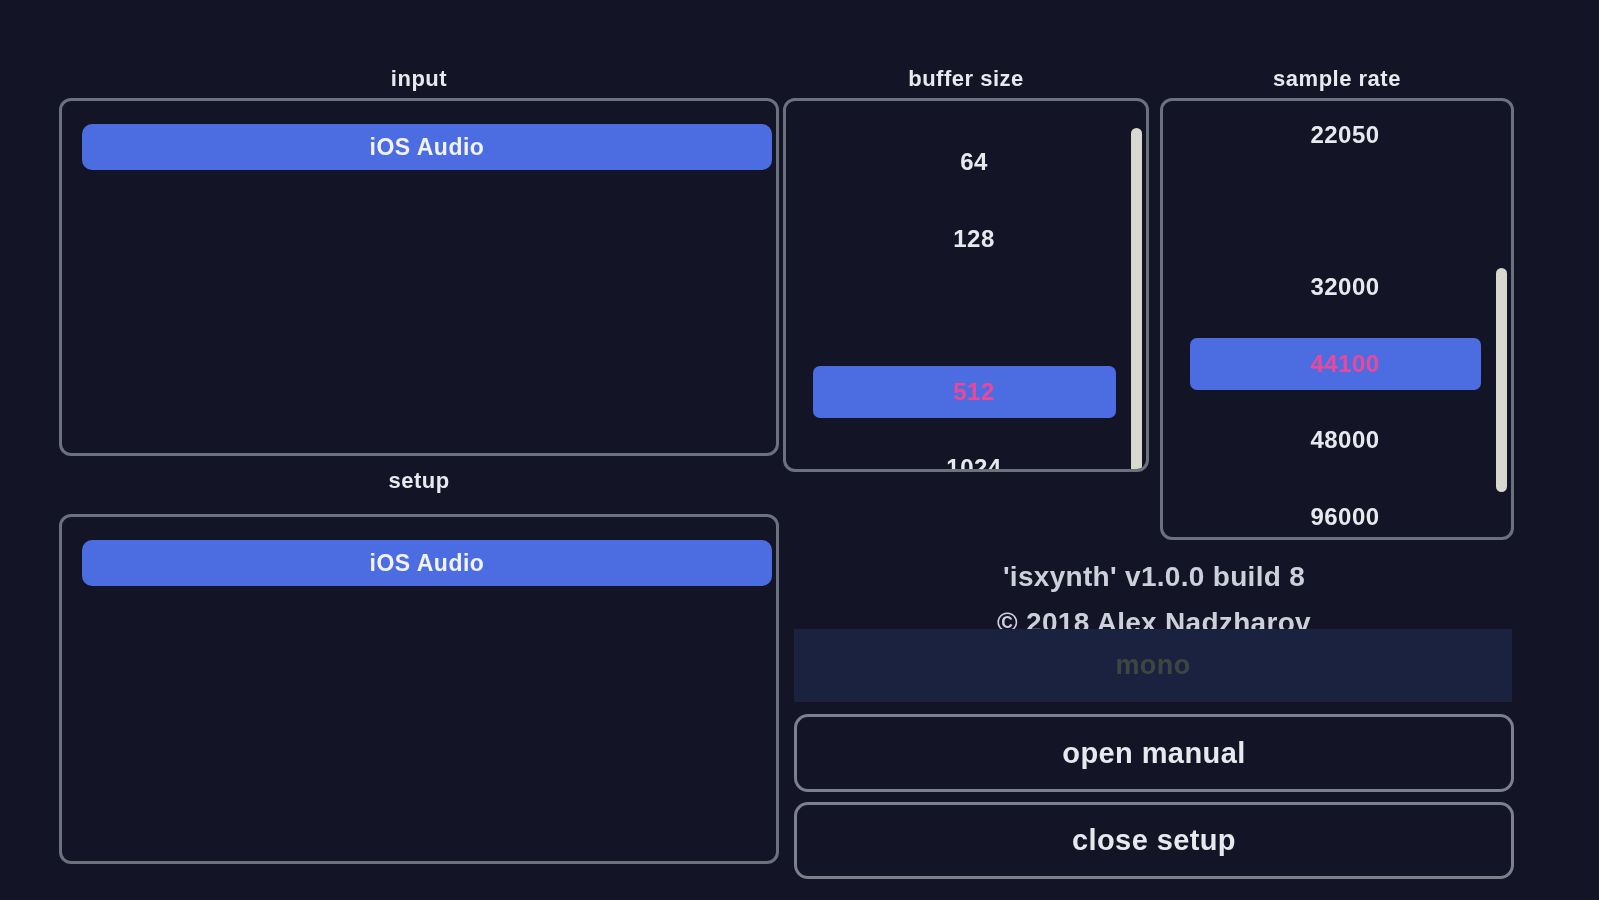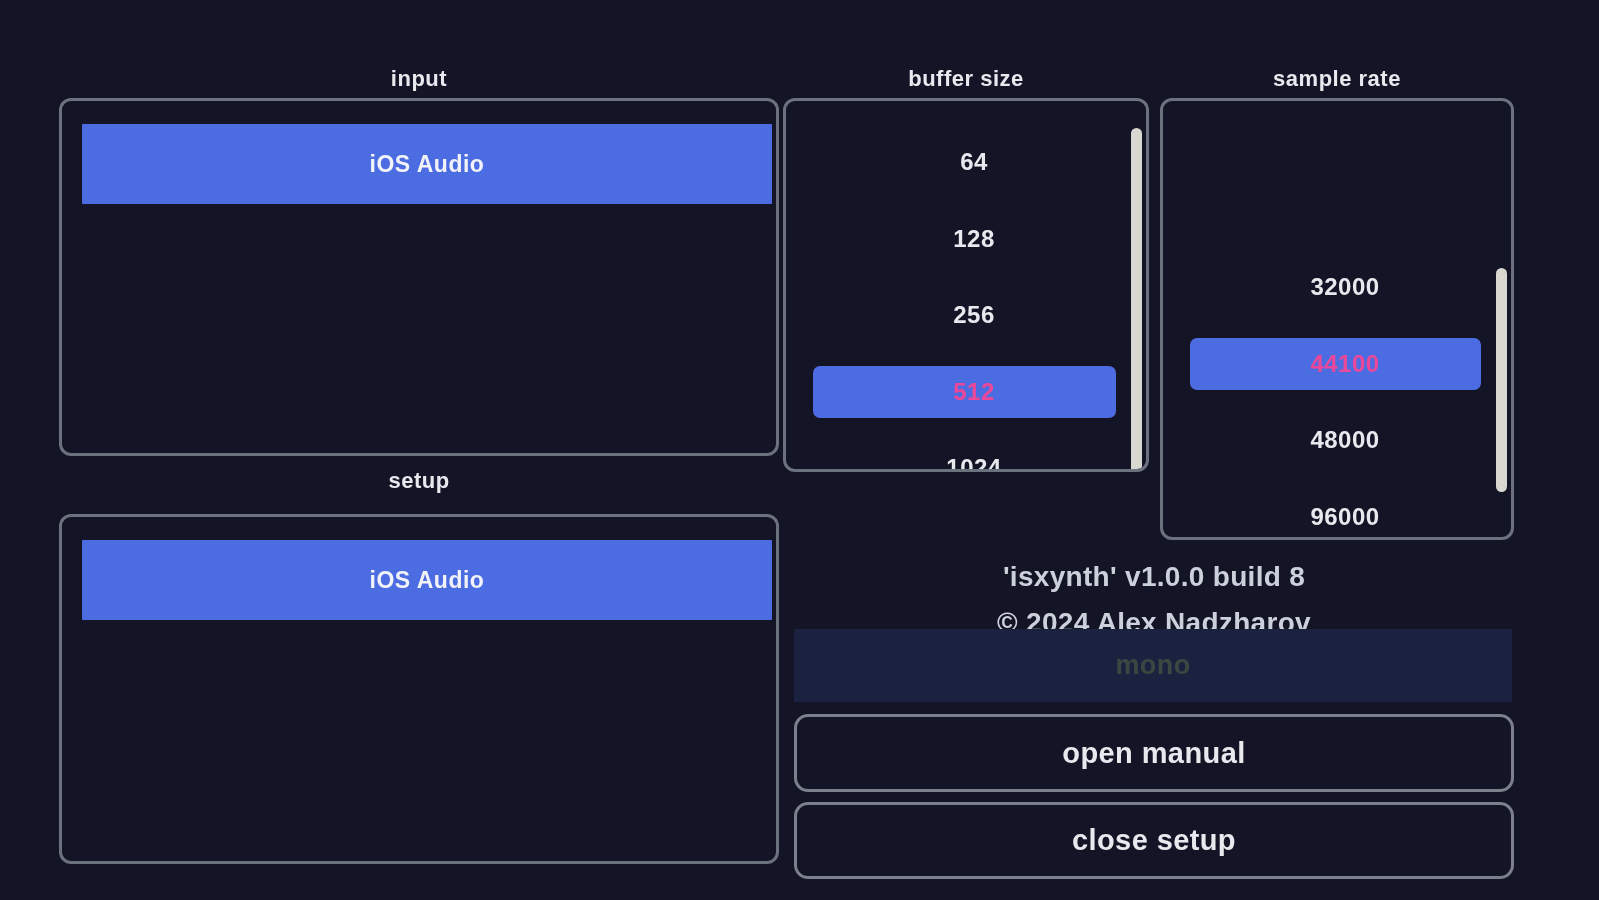--- a/index.html
+++ b/index.html
@@ -31,23 +31,23 @@
   }
   .panel{
     border:3px solid var(--border);
     border-radius:12px;
     overflow:hidden;
     background:var(--bg);
   }
   .panel-inner{position:relative;width:100%;height:100%;}
   
   .device-row{
-    position:absolute;left:4px;right:4px;top:7px;height:80px;
+    position:absolute;left:4px;right:4px;top:7px;height:46px;
     background:var(--blue);
-    border-radius:1px;
+    border-radius:10px;
     display:flex;align-items:center;justify-content:center;
     font-size:23px;font-weight:600;letter-spacing:.5px;color:#f2f3f8;
   }
   
   .row{
     position:absolute;left:3px;right:3px;height:68px;
     display:flex;align-items:center;justify-content:center;
     font-size:24px;font-weight:600;letter-spacing:.5px;color:var(--text);
   }
   .row .hl{
@@ -120,58 +120,58 @@
 <div class="abs sec-label" style="left:759px;top:42px;width:366px;">buffer size</div>
 
 <div class="abs panel" style="left:759px;top:74px;width:366px;height:374px;">
   <div class="panel-inner">
     <div class="row b0">
       <span>64</span>
     </div>
     <div class="row b1">
       <span>128</span>
     </div>
-    <div class="row b2">
-      <span>256</span>
-    </div>
     <div class="row b3 selected">
       <div class="hl"></div>
       <span>512</span>
     </div>
     <div class="row b4">
       <span>1024</span>
     </div>
     <div class="thumb" style="top:11px;height:376px;"></div>
   </div>
 </div>
 
 <div class="abs sec-label" style="left:1136px;top:42px;width:354px;">sample rate</div>
 
 <div class="abs panel" style="left:1136px;top:74px;width:354px;height:442px;">
   <div class="panel-inner">
+    <div class="row s0">
+      <span>22050</span>
+    </div>
     <div class="row s2">
       <span>32000</span>
     </div>
     <div class="row s3 selected">
       <div class="hl"></div>
       <span>44100</span>
     </div>
     <div class="row s4">
       <span>48000</span>
     </div>
     <div class="row s5">
       <span>96000</span>
     </div>
     <div class="thumb" style="top:151px;height:224px;"></div>
   </div>
 </div>
 
 <div class="abs about" style="left:770px;top:526px;width:720px;">
   <div>'isxynth' v1.0.0 build 8</div>
-  <div>© 2024 Alex Nadzharov</div>
+  <div>© 2018 Alex Nadzharov</div>
 </div>
 
 <div class="abs btn btn-mono" style="left:770px;top:605px;width:718px;height:73px;">
   <span>mono</span>
 </div>
 
 <div class="abs btn btn-outline" style="left:770px;top:690px;width:720px;height:78px;">
   <span>open manual</span>
 </div>
 

